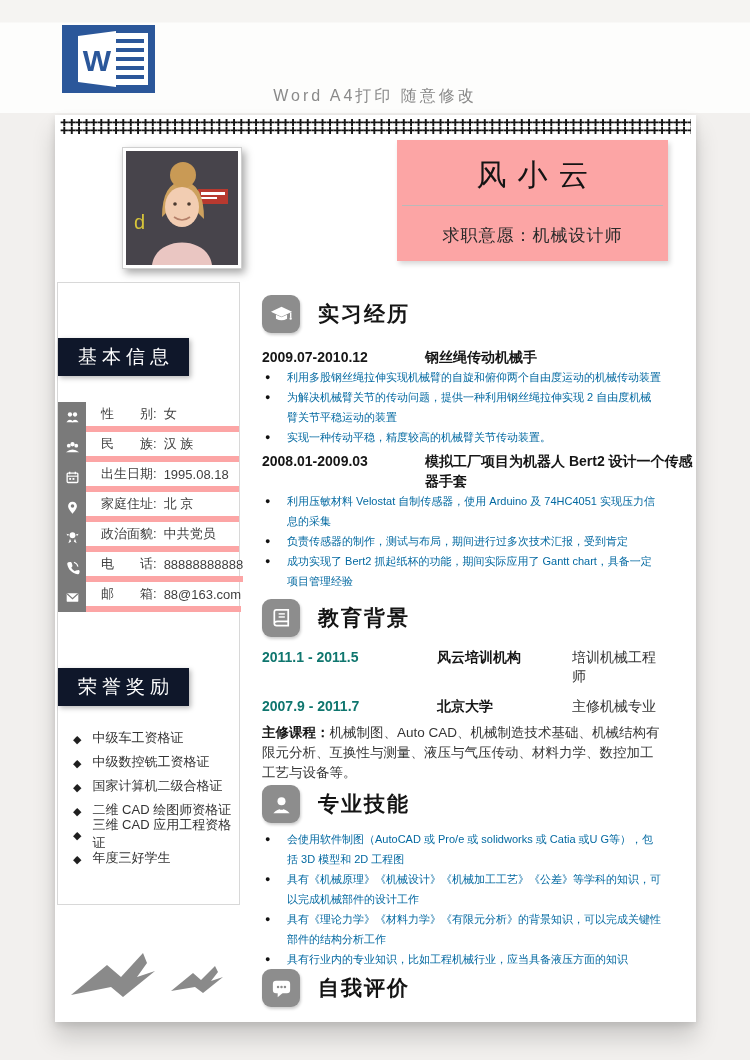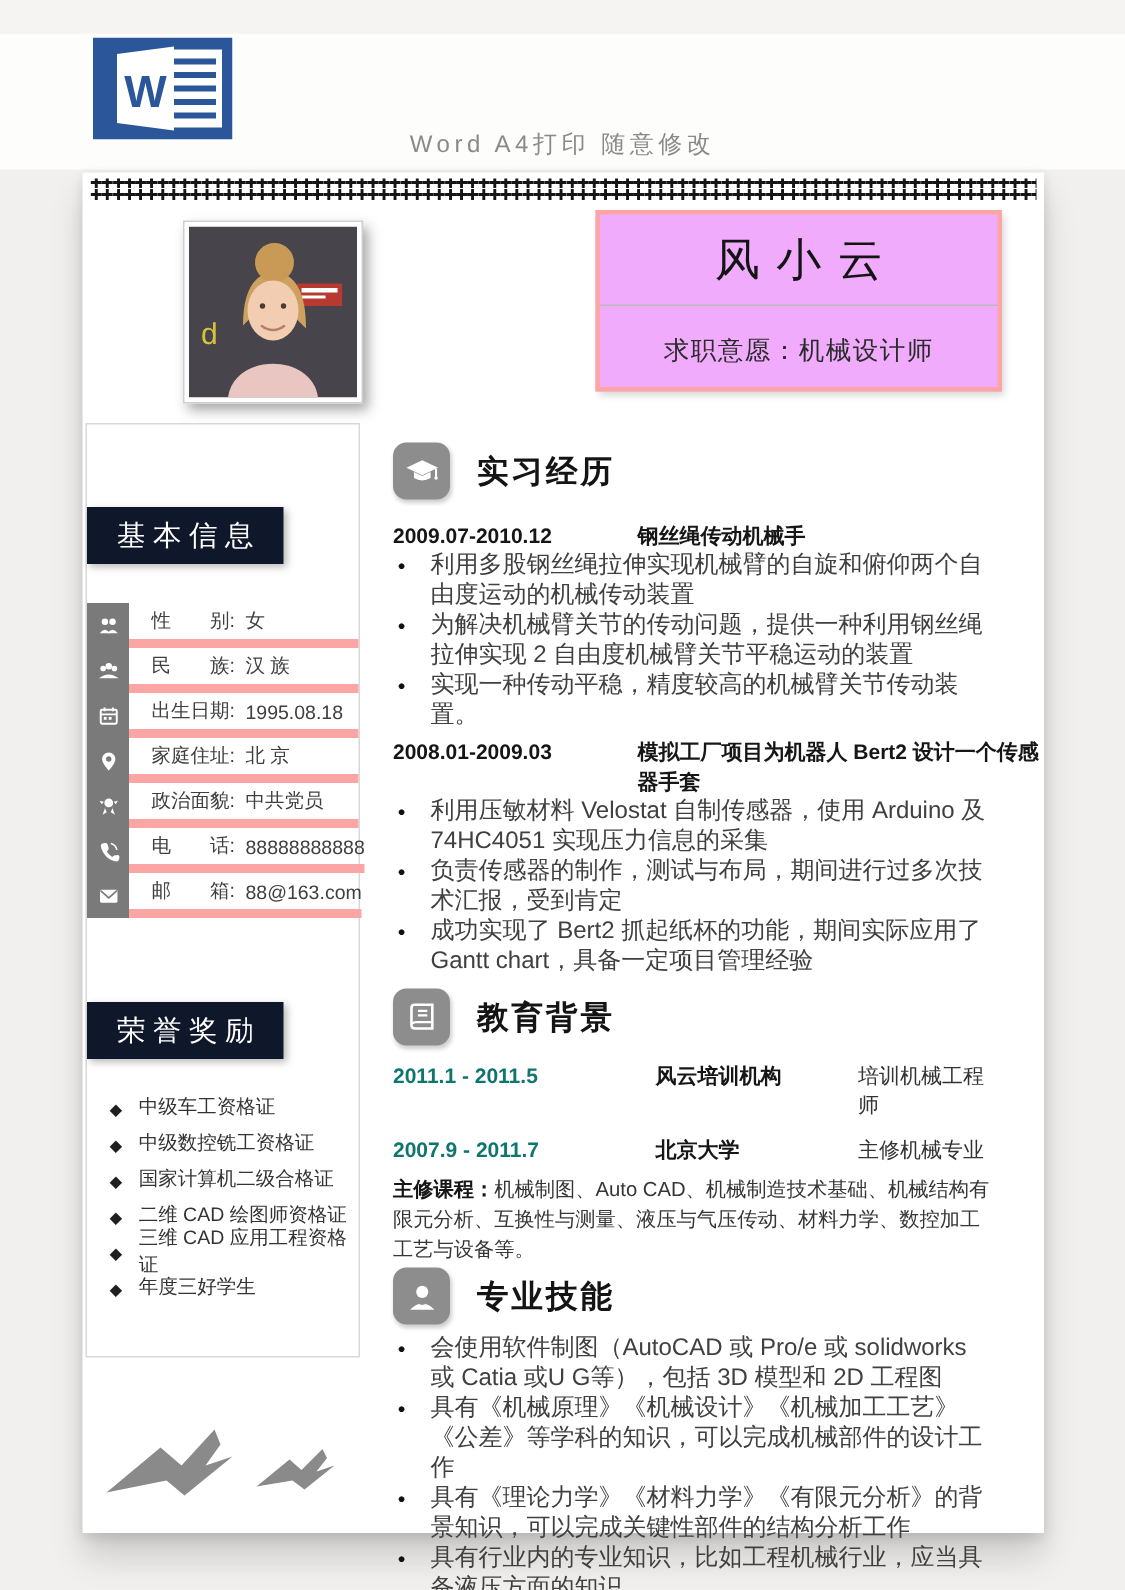--- a/index.html
+++ b/index.html
@@ -27,21 +27,21 @@
     font-family:"DejaVu Sans",sans-serif; }
   .pattern div { height:8px; }
 
   
   .photo { position:absolute; left:67px; top:32px; width:120px; height:122px; background:#fff;
     padding:3px; border:1px solid #cfcfcf; box-shadow:3px 4px 8px rgba(0,0,0,.35); }
   .photo svg { width:112px; height:114px; display:block; }
 
   
   .name-card { position:absolute; left:342px; top:25px; width:271px; height:121px;
-    border:3px solid #fca5a5; background:#f0abfc; box-shadow:2px 3px 5px rgba(0,0,0,.16);text-align:right; }
+    border:5px solid #fca5a5; background:#fca5a5; box-shadow:2px 3px 5px rgba(0,0,0,.16);text-align:right; }
   .name { height:61px; border-bottom:1px solid #b9b9b9; display:flex; align-items:center;
     justify-content:center; font-size:30px; letter-spacing:11px; padding-left:11px; color:#141414; }
   .intention { height:58px; display:flex; align-items:center; justify-content:center;
     font-size:17px; color:#2b2b2b; letter-spacing:1px; }
 
   
   .sidebar { position:absolute; left:2px; top:167px; width:183px; height:623px;
     border:1px solid #d8d8d8; background:#fff; }
   .band { width:131px; height:38px; background:#0f172a; color:#fff; display:flex;
     align-items:center; justify-content:center; font-size:19px; letter-spacing:5px;
@@ -69,21 +69,21 @@
   .sec-title { margin-left:18px; font-size:21px; font-weight:bold; color:#141414; letter-spacing:2px; }
   .h-exp { margin-top:180px; }
   .h-edu { margin-top:8px; }
   .h-skill { margin-top:2px; }
   .h-eval { margin-top:0; }
   .entry-head { display:flex; margin-top:4px; font-weight:bold; font-size:14px; color:#161616; line-height:20px; }
   .entry-head.second { margin-top:4px; }
   .entry-date { width:163px; flex:none; }
   .entry-role { flex:1; }
   .blist { list-style:none; max-width:400px; }
-  .blist li { position:relative; padding-left:25px; font-size:16px; line-height:20px; color:#404040; }
+  .blist li { position:relative; padding-left:25px; font-size:11px; line-height:20px; color:#0369a1; }
   .blist li::before { content:"●"; position:absolute; left:3px; top:0; font-size:9px; line-height:20px; color:#111; } .mt6 { margin-top:6px; }
   .sec-head + .entry-head { margin-top:14px; }
   .edu-row { display:flex; font-size:14px; line-height:19px; margin-top:11px; max-width:400px; }
   .edu-date { width:175px; flex:none; font-weight:bold; color:#0f766e; }
   .edu-school { width:135px; flex:none; font-weight:bold; color:#161616; }
   .edu-note { flex:1; color:#333; }
   .courses { margin-top:7px; font-size:13.5px; line-height:20px; color:#363636; max-width:400px; }
   .courses .clabel { font-weight:bold; color:#161616; }
 </style>
 </head>

